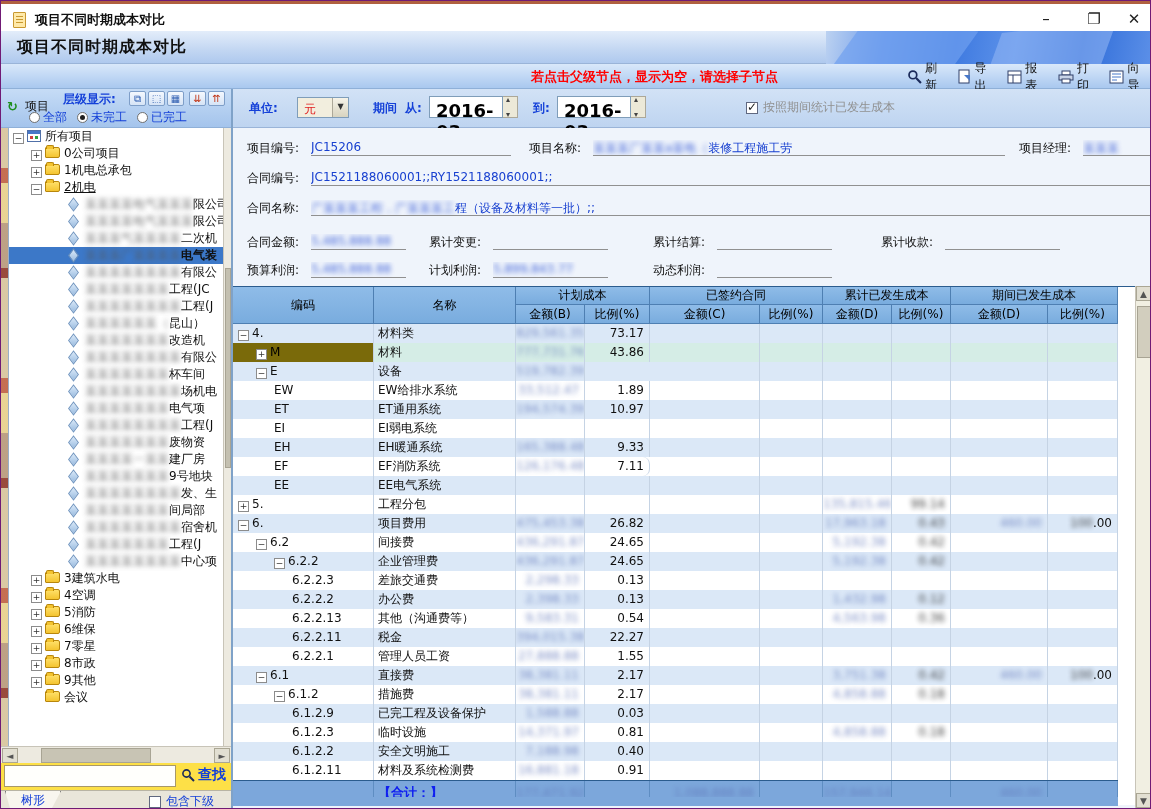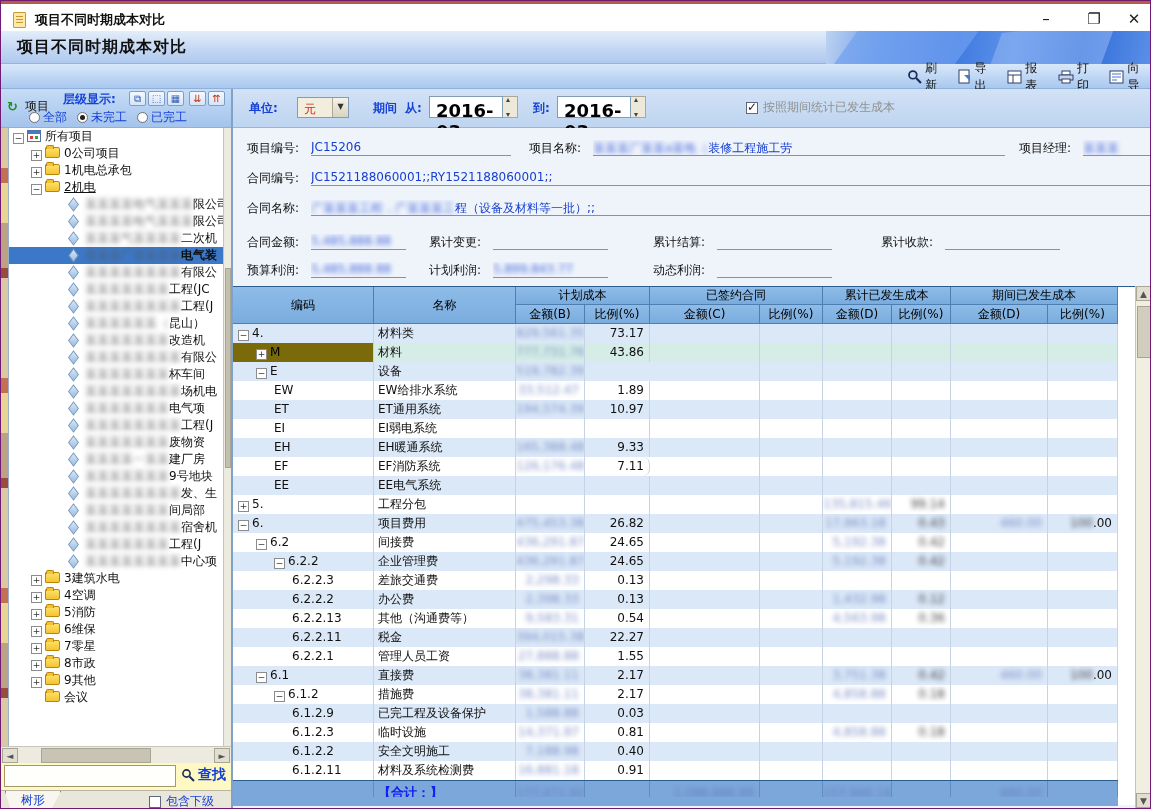--- a/index.html
+++ b/index.html
@@ -44,21 +44,21 @@
   .rooti:before{content:"";position:absolute;left:0;top:0;width:12px;height:3px;background:#4878C8;}
   .rooti:after{content:"";position:absolute;left:2px;top:5px;width:3px;height:3px;background:#D04040;box-shadow:5px 0 0 #30A040;}
   .rd{filter:blur(2.6px);opacity:.8;}
   .tr-sel{background:#3C78C8;}
   .tr-sel .rd{color:#222;}
   #tree-vsb{left:222px;top:127px;width:8px;height:618px;background:#EDEAE0;border-left:1px solid #c8c4b8;}
   #tree-vsb .thumb{position:absolute;left:1px;top:140px;width:6px;height:200px;background:#C4C0B0;border:1px solid #a8a494;}
   #hsb{left:0;top:745px;width:230px;height:17px;background:#EDEAE0;border-top:1px solid #c8c4b8;}
   .sbtn{position:absolute;top:1px;width:16px;height:15px;background:#E2DFD2;border:1px solid #aaa694;text-align:center;line-height:14px;font-size:9px;color:#555;cursor:pointer;}
   #hsb .thumb{position:absolute;left:40px;top:1px;width:110px;height:15px;background:#C8C4B4;border:1px solid #a8a494;cursor:grab;}
-  #searchrow{left:0;top:762px;width:230px;height:27px;background:#fef9c3;}
+  #searchrow{left:0;top:762px;width:230px;height:27px;background:#fde047;}
   #searchbox{left:3px;top:2px;width:172px;height:22px;background:#FFFFFC;border:1px solid #A89868;}
   #findbtn{left:180px;top:3px;display:flex;align-items:center;gap:3px;font-size:14px;font-weight:bold;color:#1440D8;cursor:pointer;}
   #sidebottom{left:0;top:789px;width:230px;height:20px;background:#E9E6DA;border-top:1px solid #b8b4a4;}
   #treetab{left:4px;top:0px;width:56px;height:19px;background:#F8F6EE;border:1px solid #606060;border-top:none;clip-path:polygon(0 0,100% 0,82% 100%,10% 100%);text-align:center;font-size:12px;color:#1440D8;line-height:18px;cursor:pointer;}
   #incsub{left:148px;top:2px;display:flex;align-items:center;gap:5px;font-size:12px;color:#1440D8;cursor:pointer;}
   .cbx{width:12px;height:12px;border:1px solid #606880;background:#fff;display:inline-block;position:relative;}
   .cbx.on:before{content:"✓";position:absolute;left:0px;top:-3px;font-size:12px;color:#202020;font-weight:bold;}
   
   #divider{left:230px;top:88px;width:2px;height:721px;background:#7FA2C8;}
   
@@ -106,20 +106,21 @@
     <div class="abs winbtn" style="left:1073px">❐</div>
     <div class="abs winbtn" style="left:1113px">✕</div>
   </div>
 
   <div class="abs" id="band">
     <div class="abs" id="band-art"></div>
     <div class="abs" id="band-title">项目不同时期成本对比</div>
   </div>
 
   <div class="abs" id="strip">
+    <div class="abs" id="warn">若点击父级节点，显示为空，请选择子节点</div>
     <div class="abs" id="toolbar">
         <div class="tbtn">
           <span>
             <svg width="15" height="15" viewBox="0 0 14 14">
               <circle cx="5.5" cy="5.5" r="3.6" fill="none" stroke="#1a2a5a" stroke-width="1.6"></circle>
               <line x1="8.5" y1="8.5" x2="13" y2="13" stroke="#1a2a5a" stroke-width="2"></line>
             </svg>
           </span>
           <span>刷新</span>
         </div>

